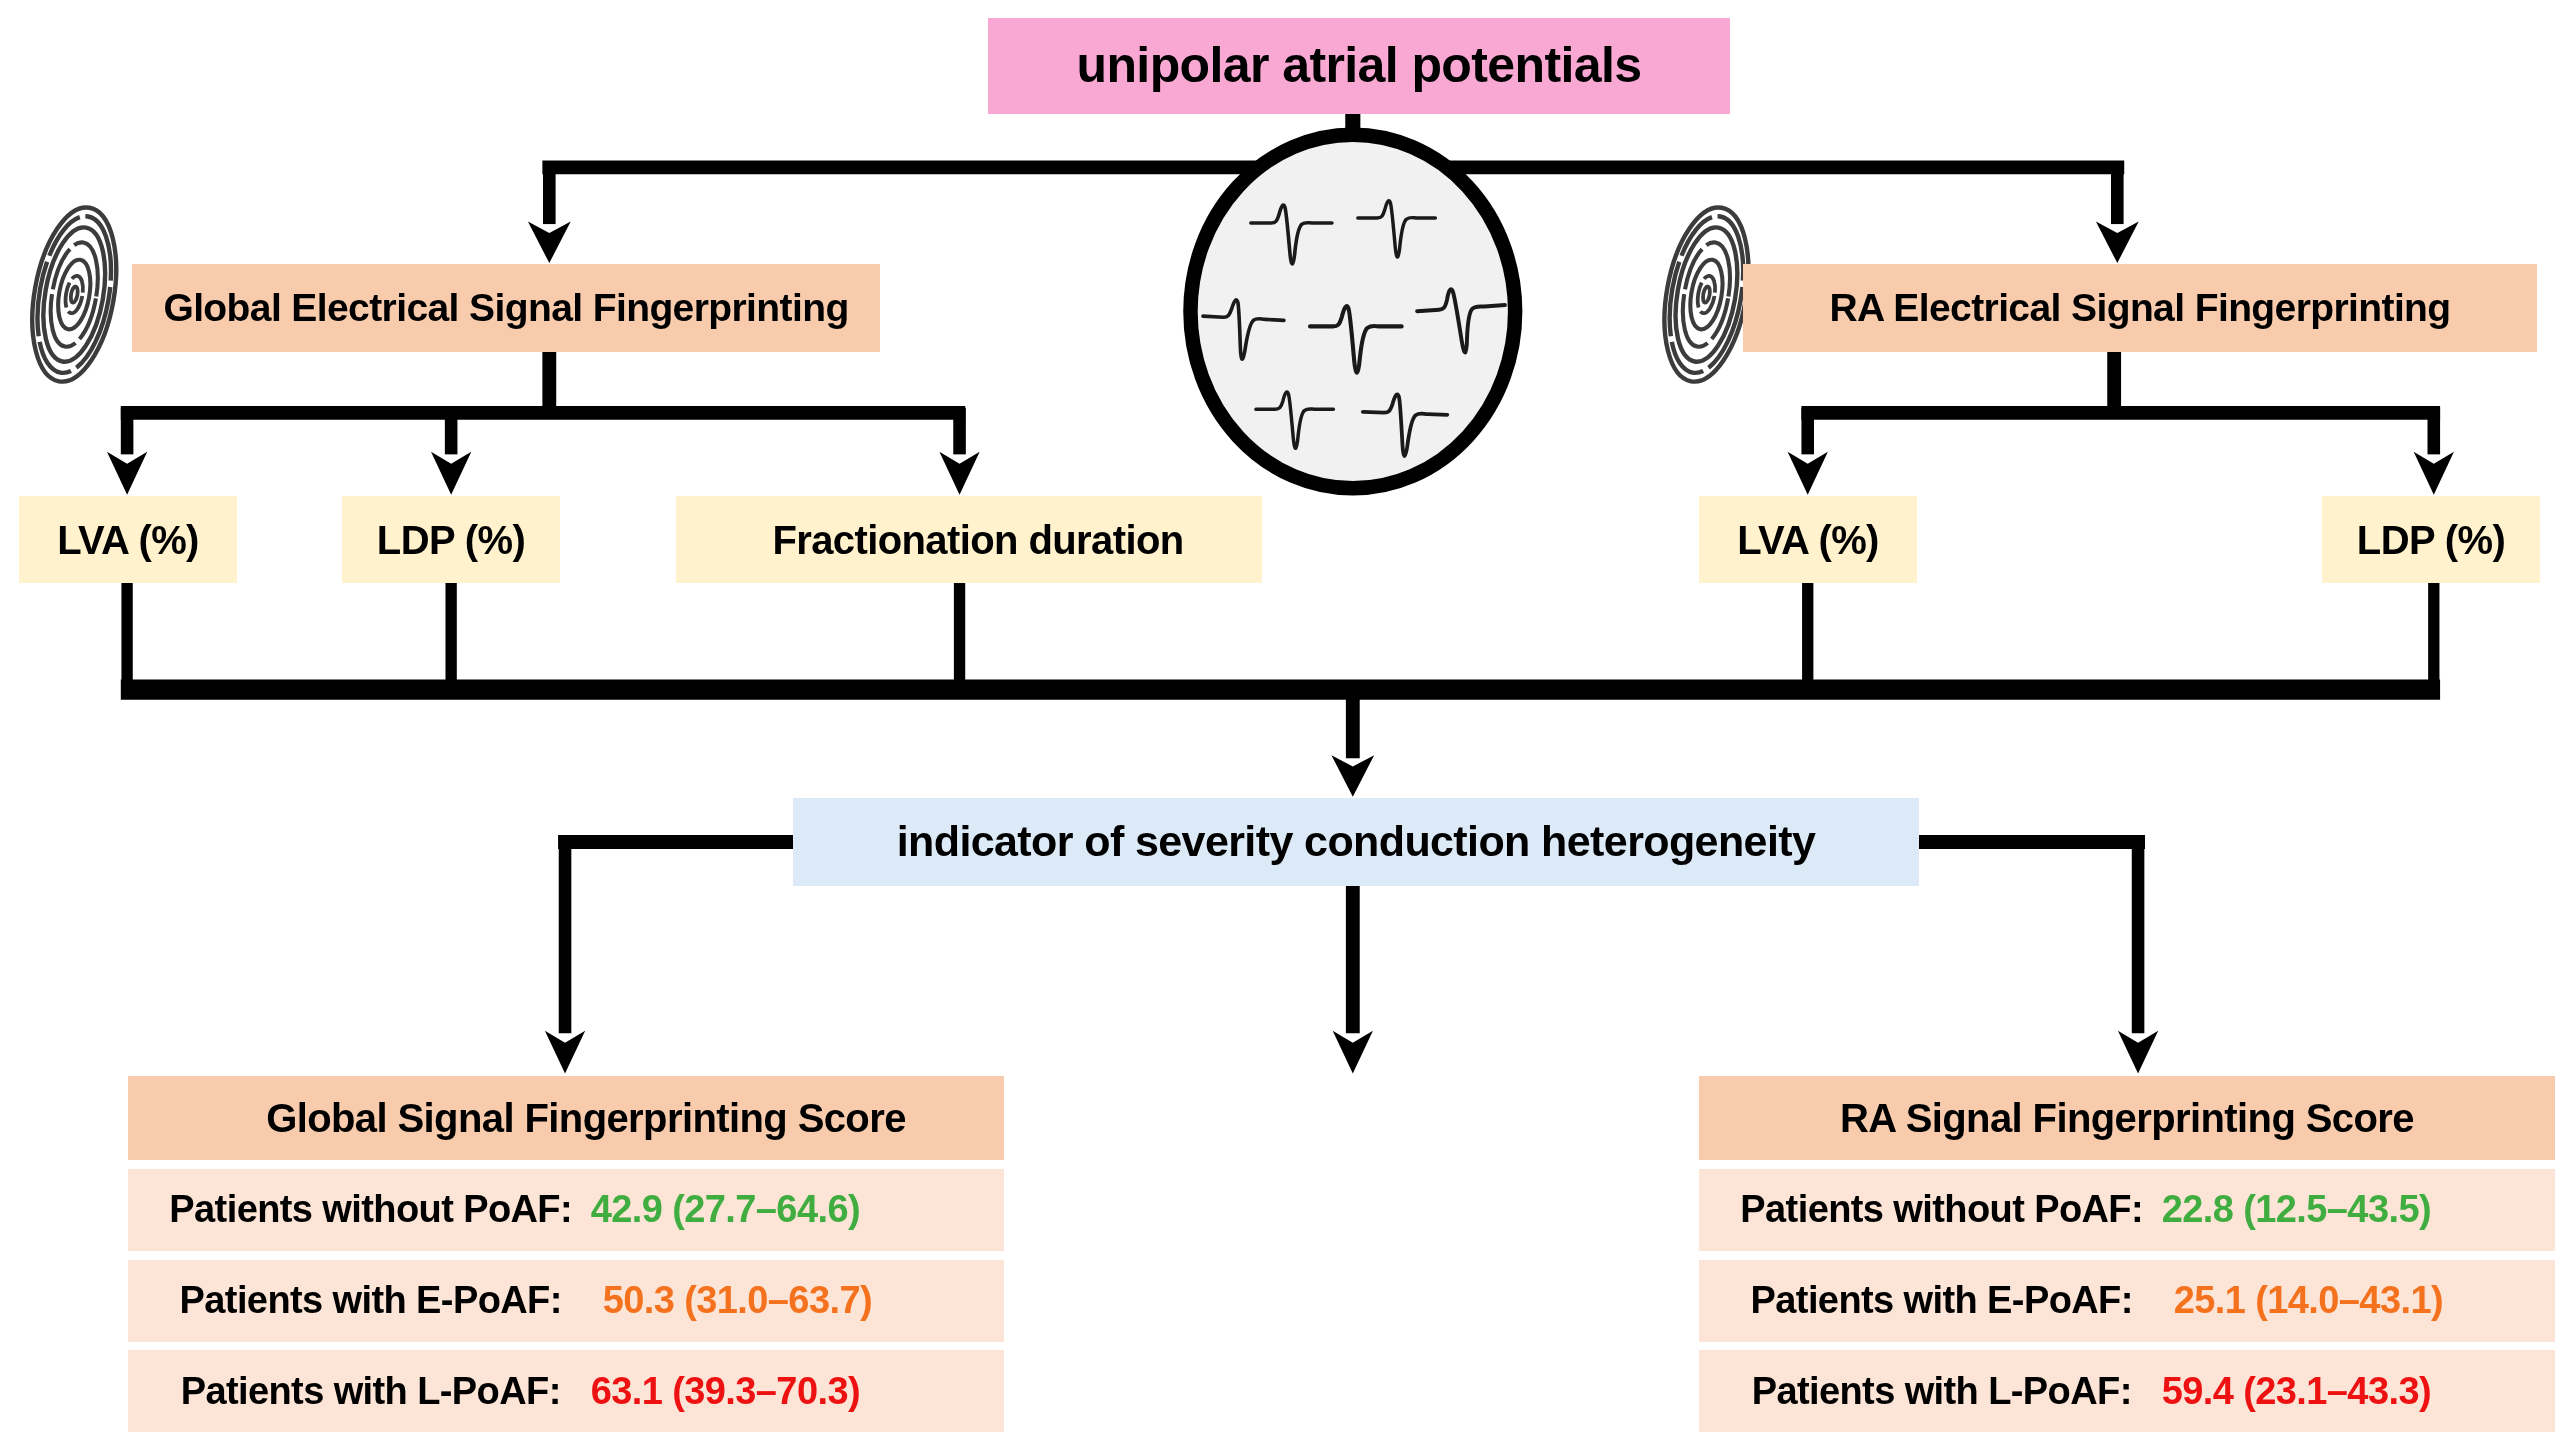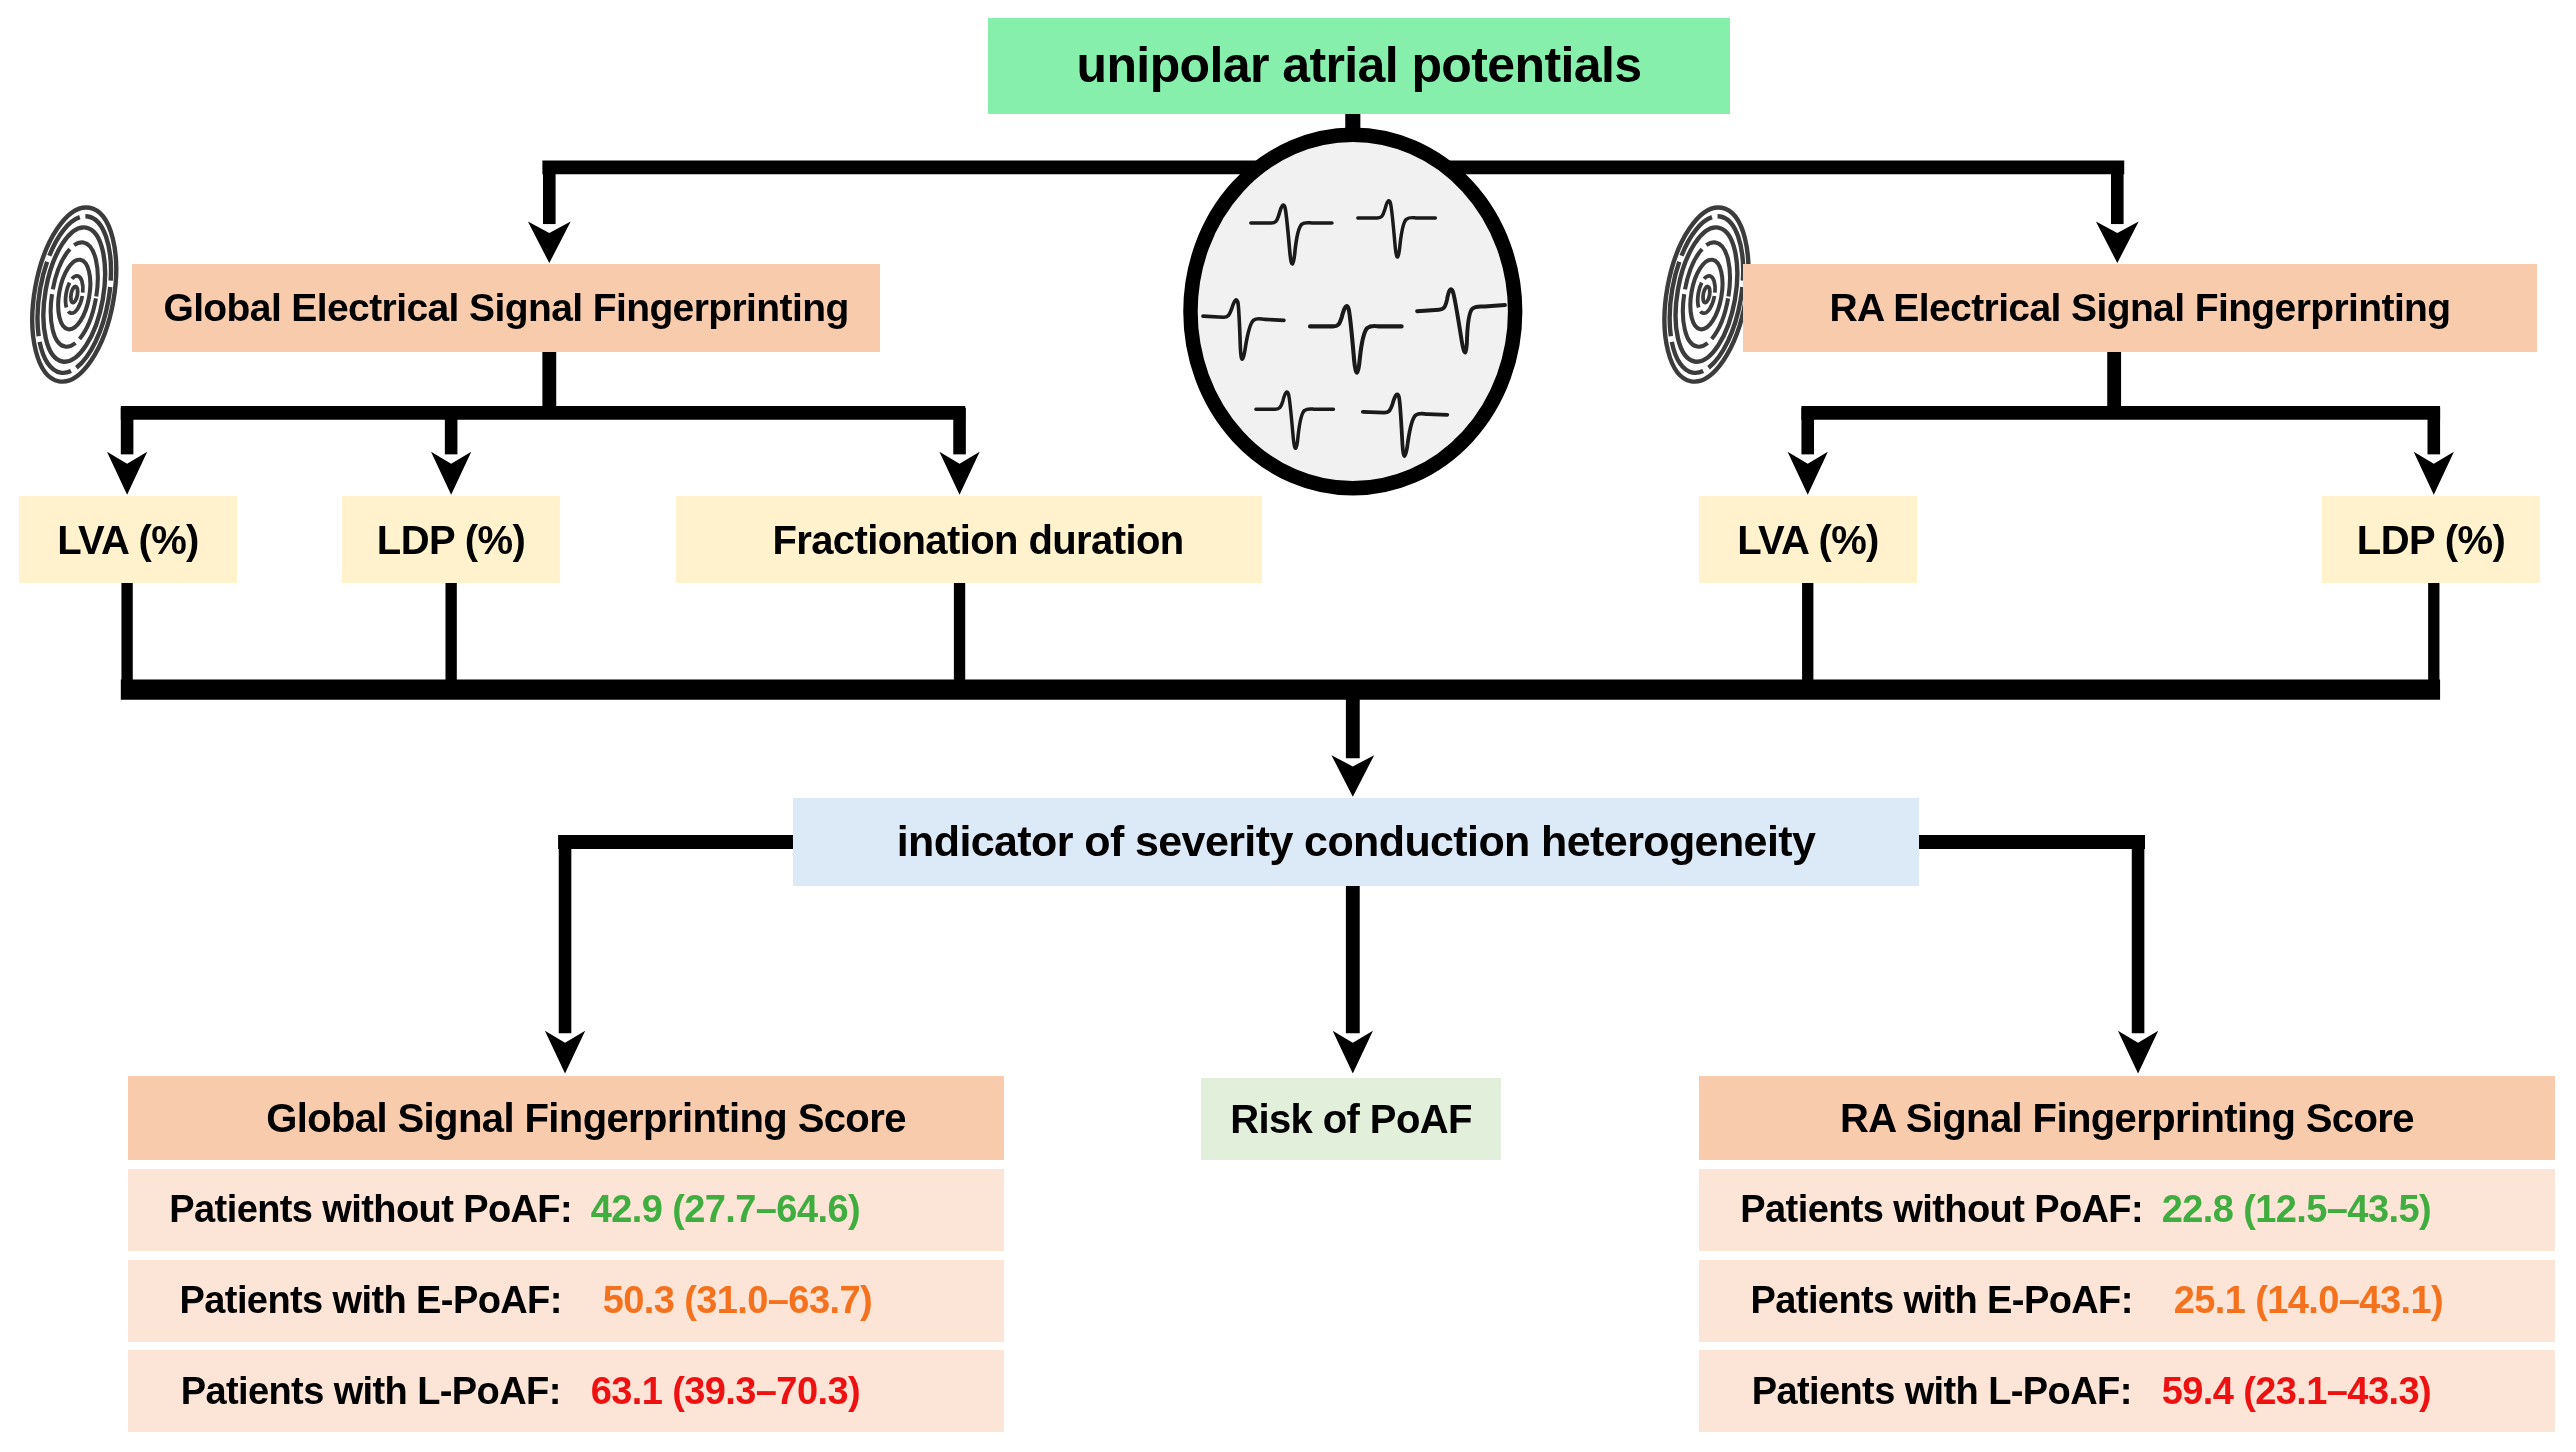--- a/index.html
+++ b/index.html
@@ -125,34 +125,33 @@
     <polygon points="866,1638 898,1706 930,1638 898,1657" fill="#000"></polygon>
 
     <line x1="3046" y1="1338" x2="3409" y2="1338" stroke="#000" stroke-width="22"></line>
     <line x1="3398" y1="1328" x2="3398" y2="1642" stroke="#000" stroke-width="20"></line>
     <polygon points="3366,1638 3398,1706 3430,1638 3398,1657" fill="#000"></polygon>
 
     <line x1="2150" y1="1408" x2="2150" y2="1642" stroke="#000" stroke-width="22"></line>
     <polygon points="2118,1638 2150,1706 2182,1638 2150,1657" fill="#000"></polygon>
   </svg>
 
-  <div class="box title-box" style="background-color: #86efac;">unipolar atrial potentials</div>
+  <div class="box title-box" style="background-color: #f9a8d4;">unipolar atrial potentials</div>
 
   <div class="box branch-box branch-global" style="background-color: rgb(248, 203, 173);">Global Electrical Signal Fingerprinting</div>
   <div class="box branch-box branch-ra" style="background-color: rgb(248, 203, 173);">RA Electrical Signal Fingerprinting</div>
 
   <div class="box metric-box metric-lva-g" style="background-color: rgb(255, 242, 204);">LVA (%)</div>
   <div class="box metric-box metric-ldp-g" style="background-color: rgb(255, 242, 204);">LDP (%)</div>
   <div class="box metric-box metric-frac" style="background-color: rgb(255, 242, 204); padding-left: 18px;">Fractionation duration</div>
   <div class="box metric-box metric-lva-ra" style="background-color: rgb(255, 242, 204);">LVA (%)</div>
   <div class="box metric-box metric-ldp-ra" style="background-color: rgb(255, 242, 204);">LDP (%)</div>
 
   <div class="box indicator-box" style="background-color: rgb(220, 233, 247);">indicator of severity conduction heterogeneity</div>
 
-  <div class="box risk-box" style="background-color: rgb(226, 239, 218);">Risk of PoAF</div>
 
   <div class="score-table score-global">
     <div class="score-header" style="background-color: rgb(248, 203, 173); padding-left: 40px;">Global Signal Fingerprinting Score</div>
     <div class="score-row">
       <span class="row-label">Patients without PoAF:</span>
       <span class="row-value val-green" style="color: rgb(63, 173, 63);">42.9 (27.7–64.6)</span>
     </div>
     <div class="score-row">
       <span class="row-label">Patients with E-PoAF:</span>
       <span class="row-value val-orange" style="color: rgb(244, 113, 29);">50.3 (31.0–63.7)</span>

